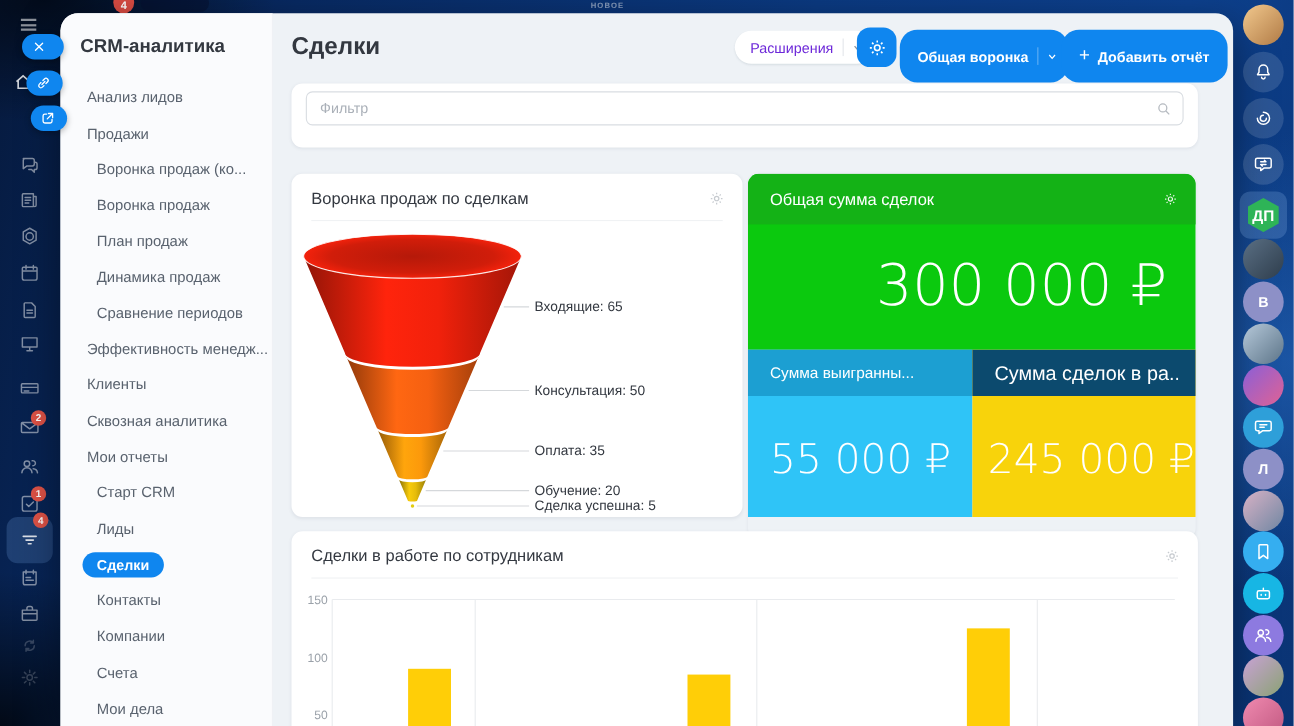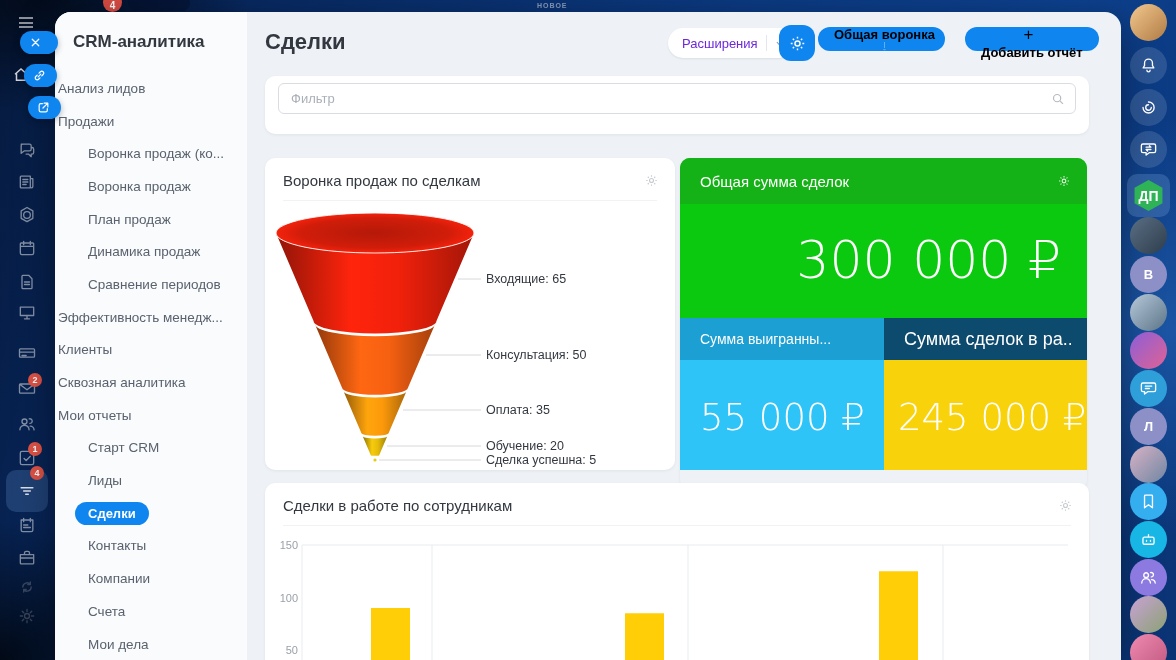--- a/index.html
+++ b/index.html
@@ -57,36 +57,36 @@
     display:flex; align-items:center; justify-content:center;
     clip-path:polygon(50% 0,95% 25%,95% 75%,50% 100%,5% 75%,5% 25%); }
 
   
   .window { left:55px; top:12px; width:1066px; height:648px;
     border-radius:16px 16px 0 0; background:#eef2f6; box-shadow:0 12px 40px rgba(0,0,0,.45); }
   .sidebar { left:0; top:0; width:193px; height:648px; background:#fafbfd;
     border-radius:16px 0 0 0; border-right:1px solid #eef0f3; }
   .sb-title { position:absolute; left:18px; top:20px; font-size:17px; font-weight:bold; color:#333840; }
   .sb-menu { position:absolute; left:0; top:60px; width:193px; }
-  .sb-item { height:32.7px; display:flex; align-items:center; padding-left:3px;
+  .sb-item { height:32.7px; display:flex; align-items:center; padding-left:24px;
     font-size:13.5px; color:#59626e; cursor:pointer; }
   .sb-item.ind { padding-left:33px; }
   .sb-item .pill { background:#0f86ef; color:#fff; font-weight:bold; font-size:13px;
     padding:4px 13px; border-radius:14px; margin-left:-13px; }
 
   .content { left:193px; top:0; width:873px; height:648px; }
   .page-title { left:17px; top:17px; font-size:22px; font-weight:bold; color:#333840; }
   .hbtn { position:absolute; display:flex; align-items:center; cursor:pointer; }
   .btn-ext { left:420px; top:16px; height:30px; background:#fff; border-radius:15px;
     font-size:13px; color:#6d28d9; padding:0 10px 0 14px; box-shadow:0 1px 2px rgba(60,80,100,.12); }
   .btn-ext .div { width:1px; height:16px; background:#e3e6ea; margin:0 8px; }
   .btn-gear { left:531px; top:13px; width:36px; height:36px; border-radius:12px; background:#0f86ef;
     justify-content:center; color:#fff; }
-  .btn-blue { height:24px; background:#0f86ef; border-radius:16px; color:#000000;
-    font-size:13px; font-weight:bold;flex-direction:column; }
+  .btn-blue { height:48px; background:#0f86ef; border-radius:16px; color:#ffffff;
+    font-size:13px; font-weight:bold; }
   .btn-sel { left:570px; top:15px; padding:0 10px 0 16px; }
   .btn-sel .div { width:1px; height:16px; background:rgba(255,255,255,.35); margin:0 8px; }
   .btn-add { left:717px; top:15px; padding:0 16px; }
   .btn-add .plus { font-size:17px; font-weight:normal; margin-right:7px; margin-top:-2px;}
   .chev { width:9px; height:9px; }
 
   .card { position:absolute; background:#fff; border-radius:10px;
     box-shadow:0 1px 3px rgba(50,70,90,.08); }
   .filter-card { left:17px; top:64px; width:824px; height:58px; }
   .filter-input { position:absolute; left:13px; top:7px; width:798px; height:31px;

